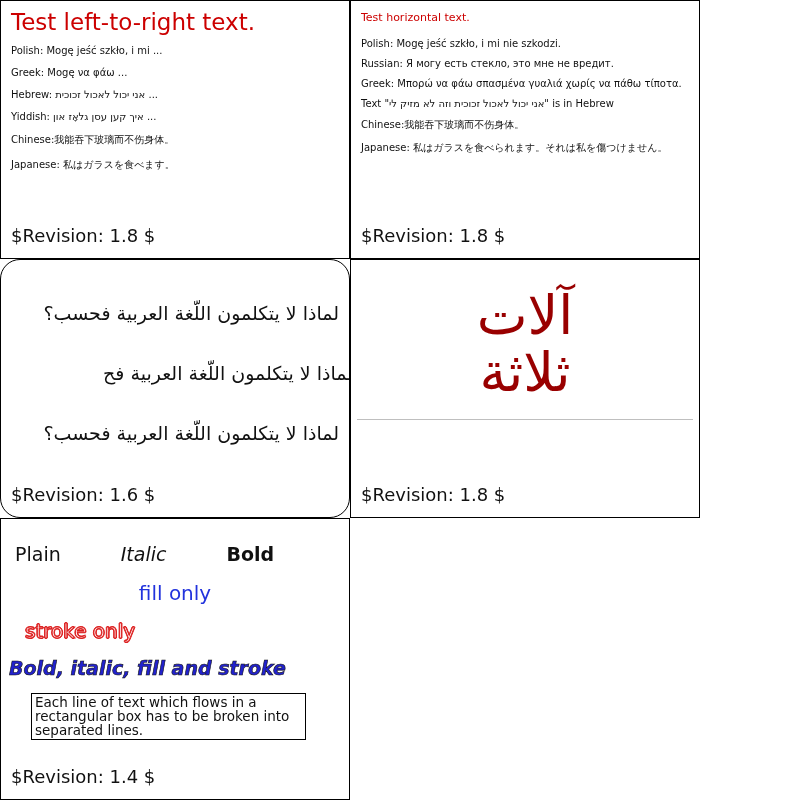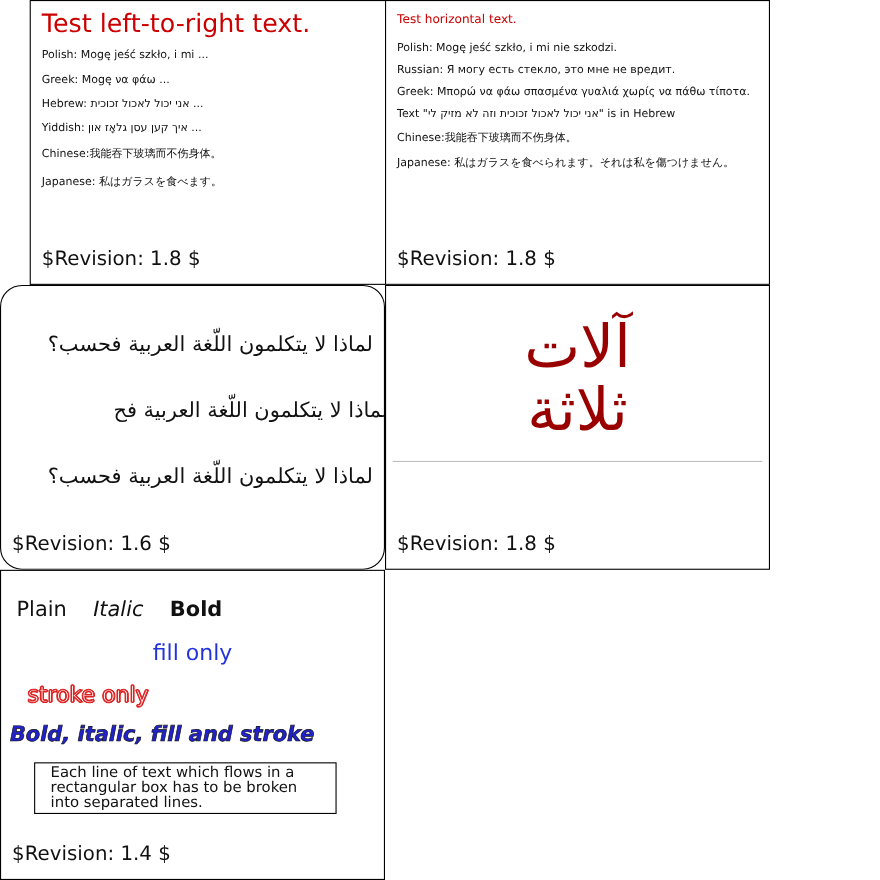--- a/index.html
+++ b/index.html
@@ -19,21 +19,21 @@
     height: 800px;
   }
   .panel {
     position: absolute;
     box-sizing: border-box;
     border: 1px solid #000000;
     background: #ffffff;
     overflow: hidden;
   }
   
-  #panel-ltr   { left: 0px;   top: 0px;   width: 350px; height: 259px; margin-left: 27px; }
+  #panel-ltr   { left: 0px;   top: 0px;   width: 350px; height: 259px; }
   #panel-horiz { left: 350px; top: 0px;   width: 350px; height: 259px; }
   #panel-rtl   { left: 0px;   top: 259px; width: 350px; height: 259px; border-radius: 20px; }
   #panel-arabic{ left: 350px; top: 259px; width: 350px; height: 259px; }
   #panel-styles{ left: 0px;   top: 518px; width: 350px; height: 282px; }
 
   .pad { padding: 6px 8px 0 8px; }
 
   .title-ltr {
     font-size: 23px;
     color: #cc0000;
@@ -97,21 +97,21 @@
   .ar-rule {
     margin: 18px 6px 0 6px;
     height: 1px;
     background: #bfbfbf;
   }
 
   
   .style-row {
     display: flex;
     align-items: baseline;
-    gap: 24px;
+    gap: 60px;
     margin: 24px 0 0 14px;
     font-size: 19px;
     color: #111111;
   }
   .st-plain  { font-style: normal; font-weight: normal; }
   .st-italic { font-style: italic;  font-weight: normal; }
   .st-bold   { font-style: normal; font-weight: bold; }
 
   .fill-only {
     text-align: center;
@@ -133,21 +133,21 @@
     font-weight: bold;
     font-style: italic;
     color: #2222cc;
     -webkit-text-stroke: 0.6px #111111;
   }
   .box-text {
     margin: 14px 0 0 30px;
     width: 275px;
     box-sizing: border-box;
     border: 1px solid #000000;
-    padding: 1px 14px;
+    padding: 1px 3px;
     font-size: 13.5px;
     line-height: 1.05;
     color: #111111;
   }
 </style>
 </head>
 <body>
 
 <div class="grid">
 

